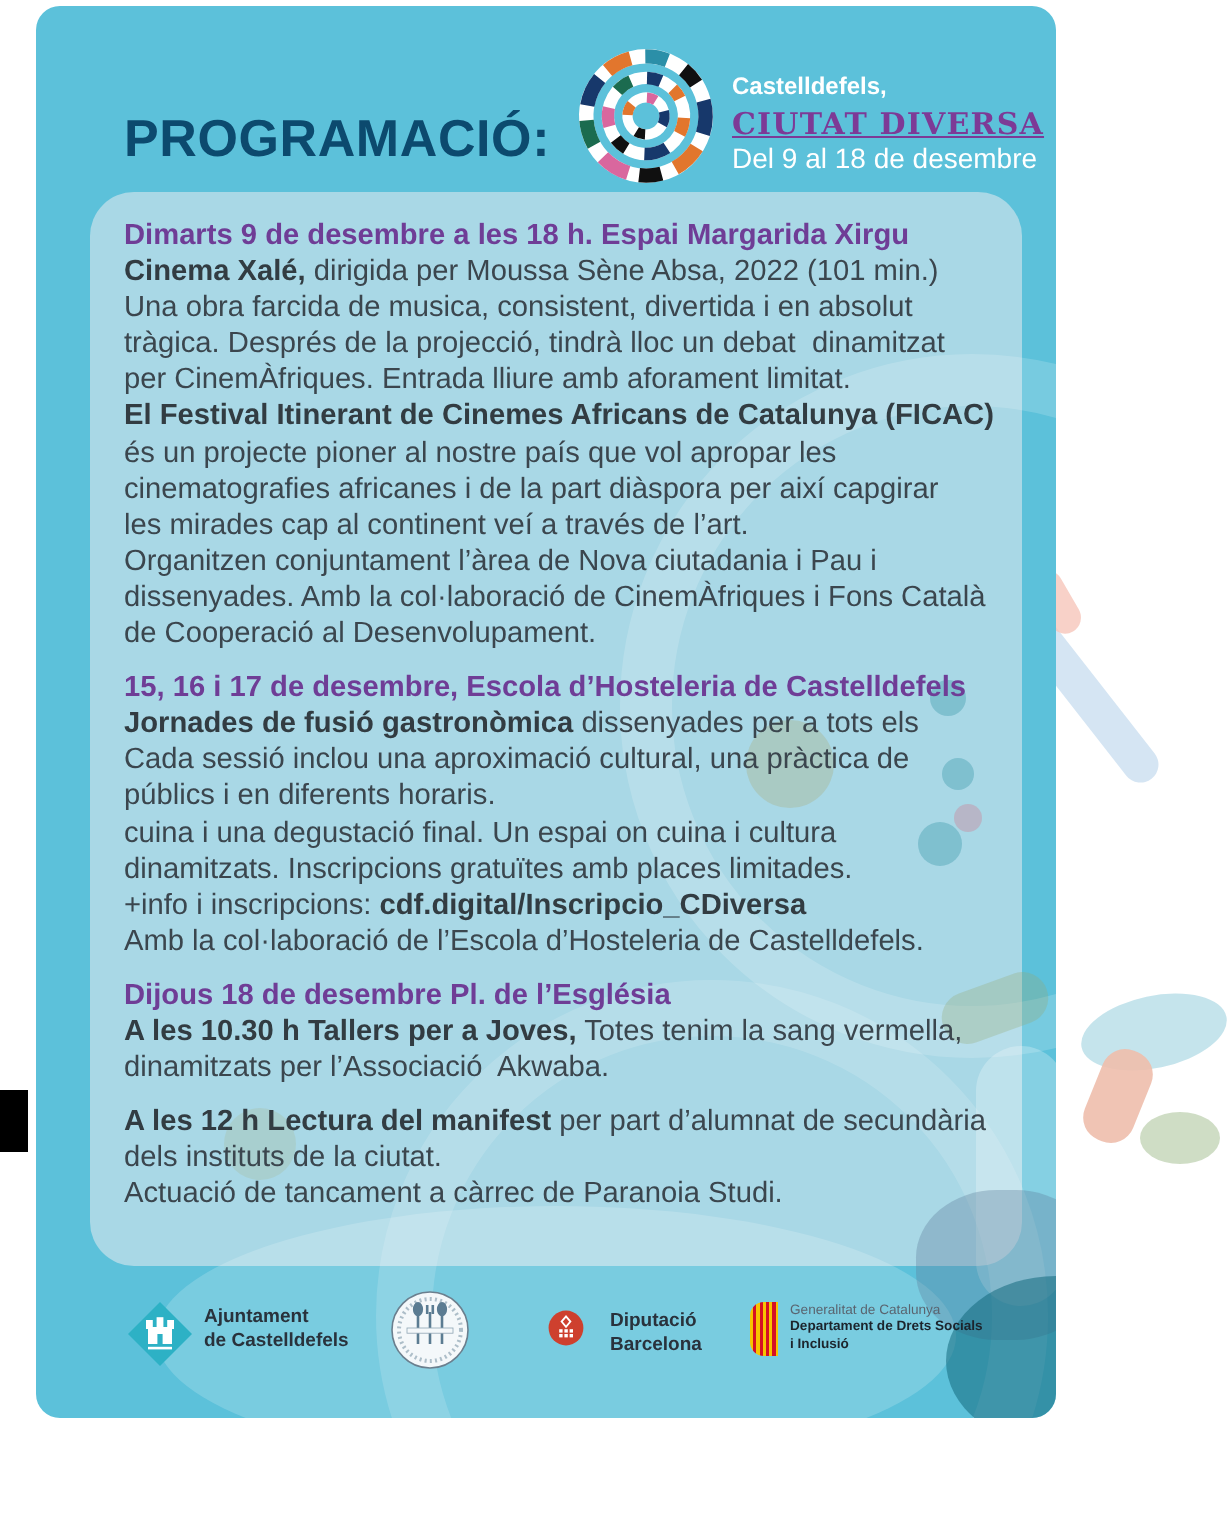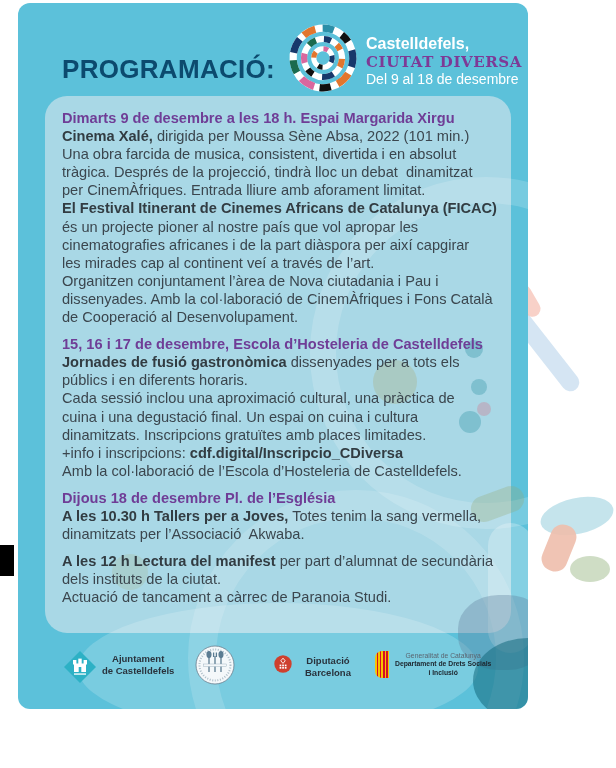--- a/index.html
+++ b/index.html
@@ -38,41 +38,41 @@
   #strip-light{left:470px;top:520px;width:45px;height:130px;background:rgba(255,255,255,.25);border-radius:24px;}
   #arm-green{left:452px;top:488px;width:55px;height:26px;background:rgba(150,170,115,.3);border-radius:13px;transform:rotate(-20deg);}
   
   #page-title{
     position:absolute;left:44px;top:51px;z-index:4;
     font-size:26px;font-weight:bold;color:#0c4a6e;letter-spacing:.3px;
   }
   #brand{position:absolute;left:268px;top:18px;z-index:4;display:flex;align-items:flex-start;}
   #brand-logo{width:74px;height:74px;}
   #brand-text{margin-left:6px;padding-top:13px;}
-  #brand-city{font-size:16px;font-weight:bold;color:#ffffff;line-height:19px;}
-  #brand-campaign{font-family:"DejaVu Serif",serif;font-size:15px;font-weight:bold;color:#7d3a96;letter-spacing:.6px;line-height:18px;}
+  #brand-city{font-size:12px;font-weight:bold;color:#ffffff;line-height:19px;}
+  #brand-campaign{font-family:"DejaVu Serif",serif;font-size:15px;font-weight:bold;color:#7d3a96;letter-spacing:.6px;line-height:18px;text-decoration:underline;}
   #brand-dates{font-size:14px;color:#ffffff;line-height:17px;}
   
   #card-bg{
     position:absolute;left:27px;top:93px;width:466px;height:537px;
     background:#a9d8e6;border-radius:22px;z-index:1;
   }
   #card-text{
     position:absolute;left:27px;top:93px;width:466px;height:537px;
     padding:13px 0 0 17px;box-sizing:border-box;z-index:3;
   }
   .section{margin:0 0 9px 0;}
   .line{
     font-size:14.6px;line-height:18.1px;color:#3b464e;white-space:pre;
   }
   .line.gap{margin-top:9px;}
   .line span.h{color:#6f3d96;font-weight:bold;}
   .line span.b{color:#323c42;font-weight:bold;}
   
-  #footer{position:absolute;left:0;top:639px;width:510px;height:58px;z-index:4;text-align:center;}
+  #footer{position:absolute;left:0;top:639px;width:510px;height:58px;z-index:4;}
   .flogo{position:absolute;}
   .flabel{font-size:9.5px;font-weight:bold;color:#29323c;line-height:11.5px;}
   #aj-mark{left:45px;top:8px;}
   #aj-text{left:84px;top:11px;}
   #seal-mark{left:177px;top:3px;}
   #dip-mark{left:256px;top:13px;}
   #dip-text{left:287px;top:13px;}
   #gen-mark{left:357px;top:9px;width:14px;height:27px;
     background:repeating-linear-gradient(90deg,#f8c300 0 1.6px,#d50f25 1.6px 3.2px);
     border-radius:7px 0 0 7px;}
@@ -157,22 +157,22 @@
         <div class="line"><span>és un projecte pioner al nostre país que vol apropar les</span></div>
         <div class="line"><span>cinematografies africanes i de la part diàspora per així capgirar</span></div>
         <div class="line"><span>les mirades cap al continent veí a través de l’art.</span></div>
         <div class="line"><span>Organitzen conjuntament l’àrea de Nova ciutadania i Pau i</span></div>
         <div class="line"><span>dissenyades. Amb la col·laboració de CinemÀfriques i Fons Català</span></div>
         <div class="line"><span>de Cooperació al Desenvolupament.</span></div>
       </div>
       <div class="section">
         <div class="line"><span class="h">15, 16 i 17 de desembre, Escola d’Hosteleria de Castelldefels</span></div>
         <div class="line"><span class="b">Jornades de fusió gastronòmica</span><span> dissenyades per a tots els</span></div>
+        <div class="line"><span>Cada sessió inclou una aproximació cultural, una pràctica de</span></div>
         <div class="line"><span>públics i en diferents horaris.</span></div>
-        <div class="line"><span>Cada sessió inclou una aproximació cultural, una pràctica de</span></div>
         <div class="line"><span>cuina i una degustació final. Un espai on cuina i cultura</span></div>
         <div class="line"><span>dinamitzats. Inscripcions gratuïtes amb places limitades.</span></div>
         <div class="line"><span>+info i inscripcions: </span><span class="b">cdf.digital/Inscripcio_CDiversa</span></div>
         <div class="line"><span>Amb la col·laboració de l’Escola d’Hosteleria de Castelldefels.</span></div>
       </div>
       <div class="section">
         <div class="line"><span class="h">Dijous 18 de desembre Pl. de l’Església</span></div>
         <div class="line"><span class="b">A les 10.30 h Tallers per a Joves,</span><span> Totes tenim la sang vermella,</span></div>
         <div class="line"><span>dinamitzats per l’Associació  Akwaba.</span></div>
         <div class="line gap"><span class="b">A les 12 h Lectura del manifest</span><span> per part d’alumnat de secundària</span></div>

